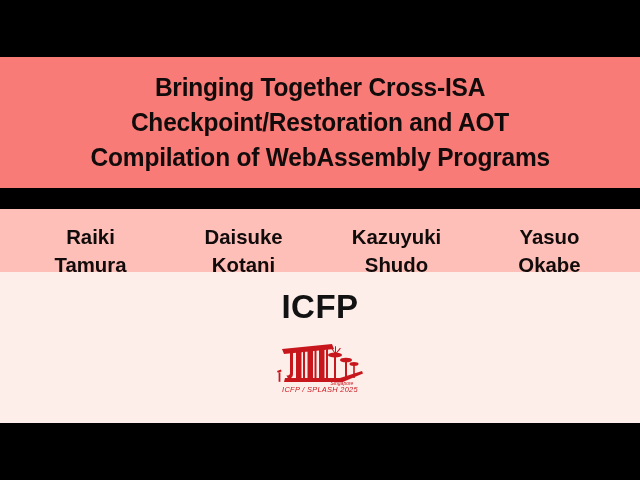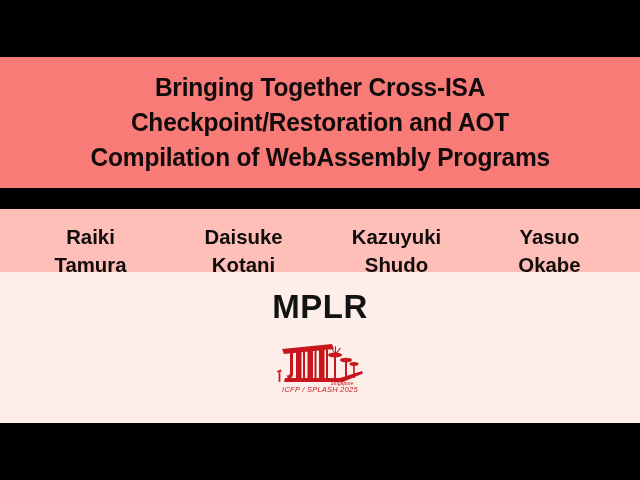--- a/index.html
+++ b/index.html
@@ -149,21 +149,21 @@
 
     <div class="author">
       <span class="given">Yasuo</span>
       <span class="family">Okabe</span>
     </div>
 
   </div>
 
   <div id="venue-band">
 
-    <div id="venue-name">MPLR</div>
+    <div id="venue-name">ICFP</div>
 
     <div id="conference-logo">
       <svg width="92" height="56" viewBox="0 0 92 56" xmlns="http://www.w3.org/2000/svg">
         <g fill="#c8161d">
 
           <path d="M8 11 L58 6 L60 11 L10 16 Z"></path>
 
           <path d="M13 14 L19 13.5 L19 36 C19 39.5 16.5 41 13.8 40 L12.4 37.2
                    C14.6 37.8 16 37 16 35 L16 14.2 Z"></path>
 

